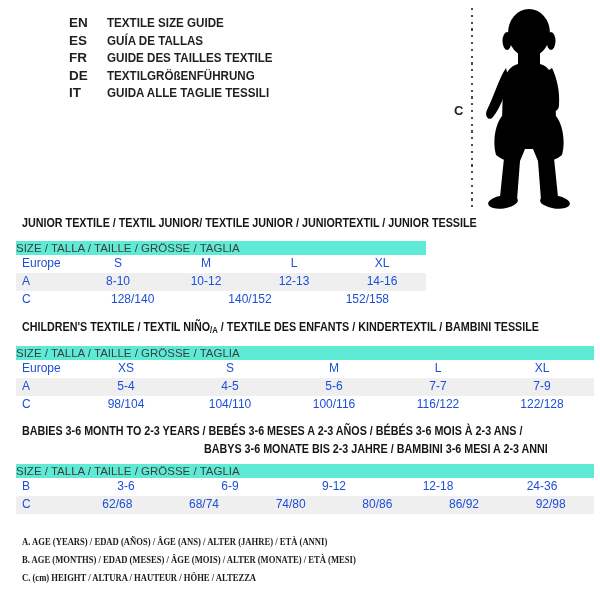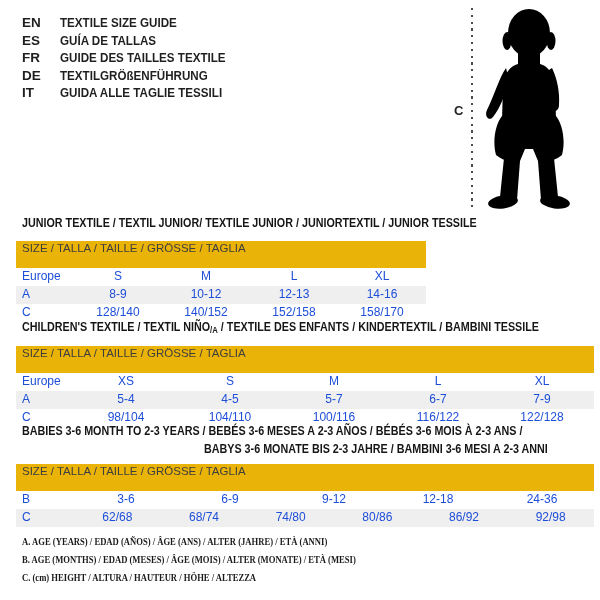--- a/index.html
+++ b/index.html
@@ -2,21 +2,21 @@
 <html><head>
 <meta charset="utf-8">
 <style>
   html,body{margin:0;padding:0;background:#ffffff;}
   .page{position:relative;width:600px;height:600px;background:#ffffff;overflow:hidden;
         font-family:"Liberation Sans",sans-serif;color:#1f1f1f;}
   .cond{display:inline-block;transform:scaleX(0.86);transform-origin:0 50%;white-space:nowrap;}
 
   
   .lang-block{position:absolute;top:14px;left:22px;}
-  .lang-row{display:flex;height:17.5px;align-items:center;font-weight:bold;font-size:13.5px;}
+  .lang-row{display:flex;height:17.5px;align-items:center;font-weight:bold;font-size:13.5px;margin-left:47px;}
   .lang-code{width:38px;flex:0 0 38px;}
   .lang-label{white-space:nowrap;}
 
   
   .marker-line{position:absolute;left:471px;top:8px;width:2px;height:204px;
     background:repeating-linear-gradient(to bottom,#4a4a4a 0px,#4a4a4a 2.2px,transparent 2.2px,transparent 6.8px);}
   .marker-label{position:absolute;left:454px;top:103px;font-size:13px;font-weight:600;color:#222;}
   .baby{position:absolute;left:482px;top:8px;width:95px;height:204px;}
 
   
@@ -25,22 +25,22 @@
   .h-junior{top:216px;}
   .h-children{top:320px;}
   .h-babies{top:423px;line-height:17.5px;height:36px;}
   .sub{font-size:9px;vertical-align:-2px;}
 
   
   .table{position:absolute;}
   .tbl-junior{top:241px;left:16px;width:410px;}
   .tbl-children{top:346px;left:16px;width:578px;}
   .tbl-babies{top:464px;left:16px;width:578px;}
-  .size-bar{height:27px;line-height:14px;background:#eab308;color:#3e3e3e;
-    font-size:11.5px;padding-left:6px;box-sizing:border-box;white-space:nowrap;overflow:hidden;}
+  .size-bar{height:14px;line-height:14px;background:#5eead4;color:#3e3e3e;
+    font-size:11.5px;box-sizing:border-box;white-space:nowrap;overflow:hidden;}
   .t-row{display:flex;height:18px;line-height:17px;font-size:12px;color:#1d4ed8;}
   .t-row.alt{background:#efefef;}
   .t-label{flex:0 0 52px;padding-left:6px;}
   .t-cell{flex:1;text-align:center;}
 
   
   .notes{position:absolute;left:22px;top:533px;}
   .note-line{height:18px;line-height:18px;font-size:10px;font-weight:bold;color:#1a1a1a;white-space:nowrap;font-family:Liberation Serif, serif;}
 </style>
 </head>
@@ -98,31 +98,30 @@
     </div>
     <div class="t-row">
       <span class="t-label">Europe</span>
       <span class="t-cell">S</span>
       <span class="t-cell">M</span>
       <span class="t-cell">L</span>
       <span class="t-cell">XL</span>
     </div>
     <div class="t-row alt">
       <span class="t-label">A</span>
-      <span class="t-cell">8-9</span>
+      <span class="t-cell">8-10</span>
       <span class="t-cell">10-12</span>
       <span class="t-cell">12-13</span>
       <span class="t-cell">14-16</span>
     </div>
     <div class="t-row">
       <span class="t-label">C</span>
       <span class="t-cell">128/140</span>
       <span class="t-cell">140/152</span>
       <span class="t-cell">152/158</span>
-      <span class="t-cell">158/170</span>
     </div>
   </div>
 
   <div class="sec-heading h-children">
     <span class="cond"><span>CHILDREN'S TEXTILE / TEXTIL NIÑO</span><span class="sub">/A</span><span> / TEXTILE DES ENFANTS / KINDERTEXTIL / BAMBINI TESSILE</span></span>
   </div>
   <div class="table tbl-children">
     <div class="size-bar">
       <span>SIZE / TALLA / TAILLE / GRÖSSE / TAGLIA</span>
     </div>
@@ -131,22 +130,22 @@
       <span class="t-cell">XS</span>
       <span class="t-cell">S</span>
       <span class="t-cell">M</span>
       <span class="t-cell">L</span>
       <span class="t-cell">XL</span>
     </div>
     <div class="t-row alt">
       <span class="t-label">A</span>
       <span class="t-cell">5-4</span>
       <span class="t-cell">4-5</span>
-      <span class="t-cell">5-7</span>
-      <span class="t-cell">6-7</span>
+      <span class="t-cell">5-6</span>
+      <span class="t-cell">7-7</span>
       <span class="t-cell">7-9</span>
     </div>
     <div class="t-row">
       <span class="t-label">C</span>
       <span class="t-cell">98/104</span>
       <span class="t-cell">104/110</span>
       <span class="t-cell">100/116</span>
       <span class="t-cell">116/122</span>
       <span class="t-cell">122/128</span>
     </div>

